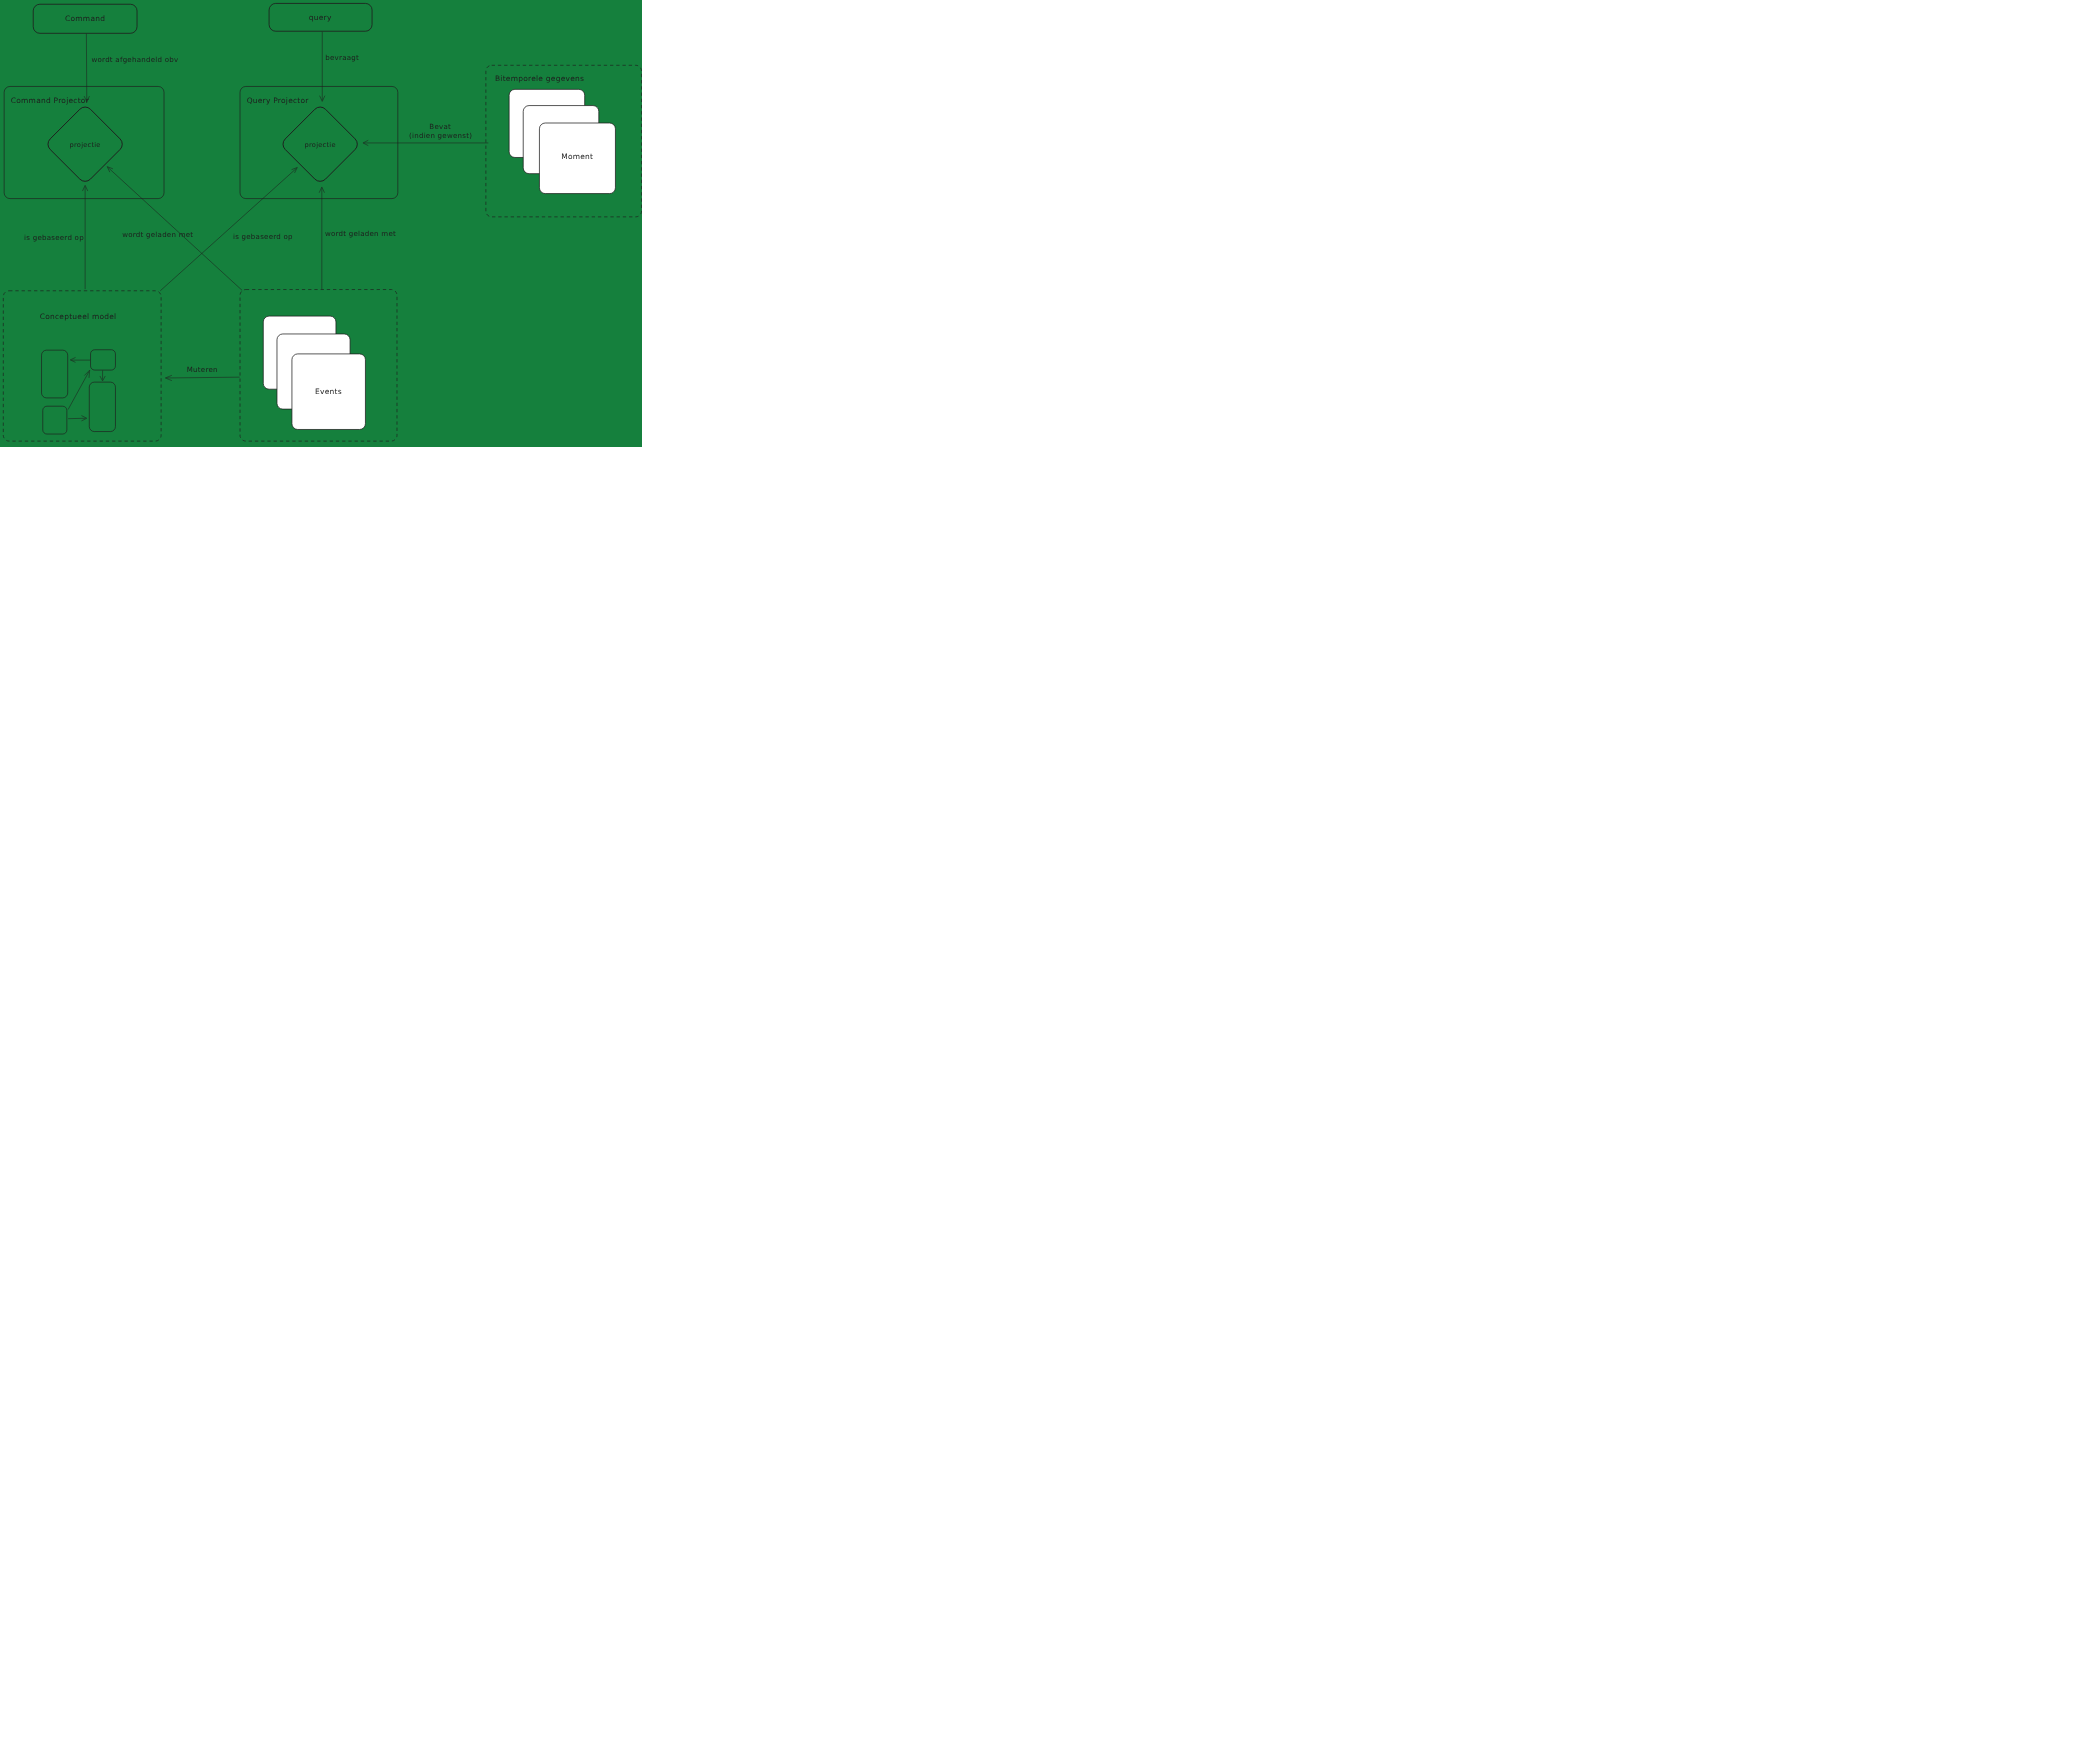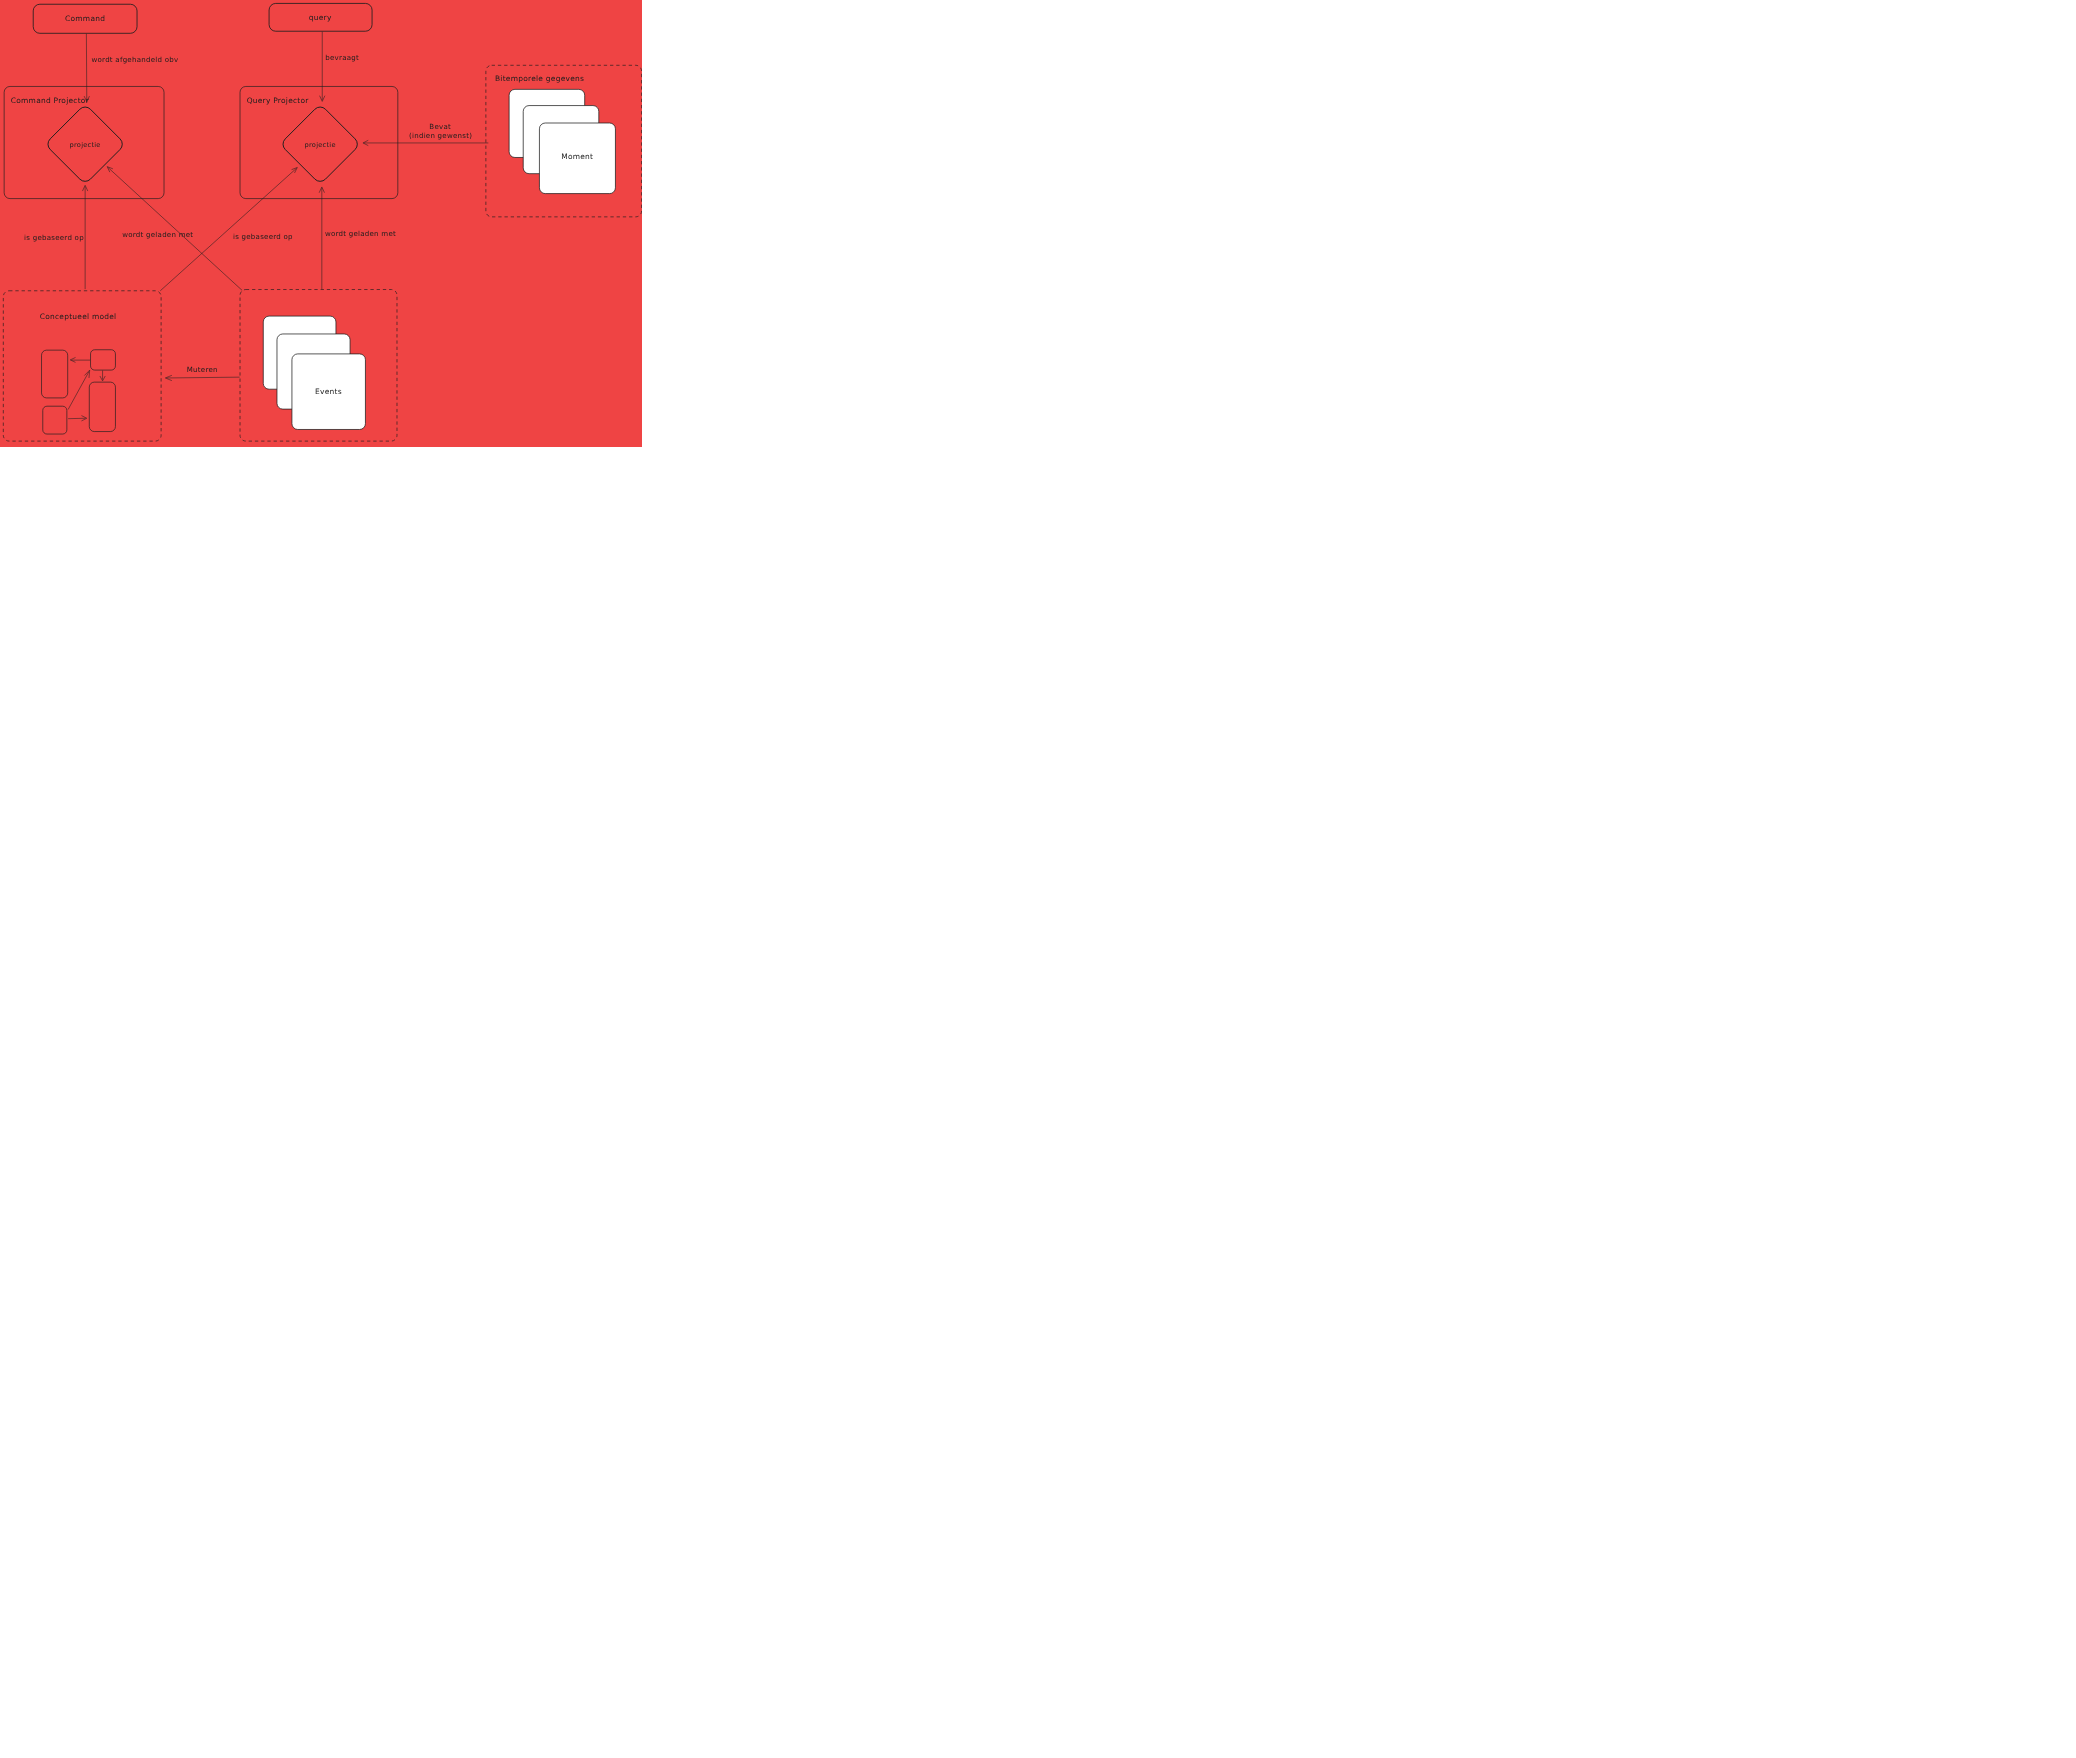--- a/index.html
+++ b/index.html
@@ -3,21 +3,21 @@
 <meta charset="utf-8">
 <style>
   html, body {
     margin: 0;
     padding: 0;
     background: #ffffff;
   }
   .canvas-wrap {
     width: 642px;
     height: 447px;
-    background: #ef4444;
+    background: #15803d;
     position: relative;
     font-family: "DejaVu Sans", "Liberation Sans", sans-serif;
   }
   svg text {
     font-family: "DejaVu Sans", "Liberation Sans", sans-serif;
     fill: #1e1e1e;
     letter-spacing: 0.6px;
   }
   .node-label   { font-size: 18px; }
   .small-label  { font-size: 16px; }

